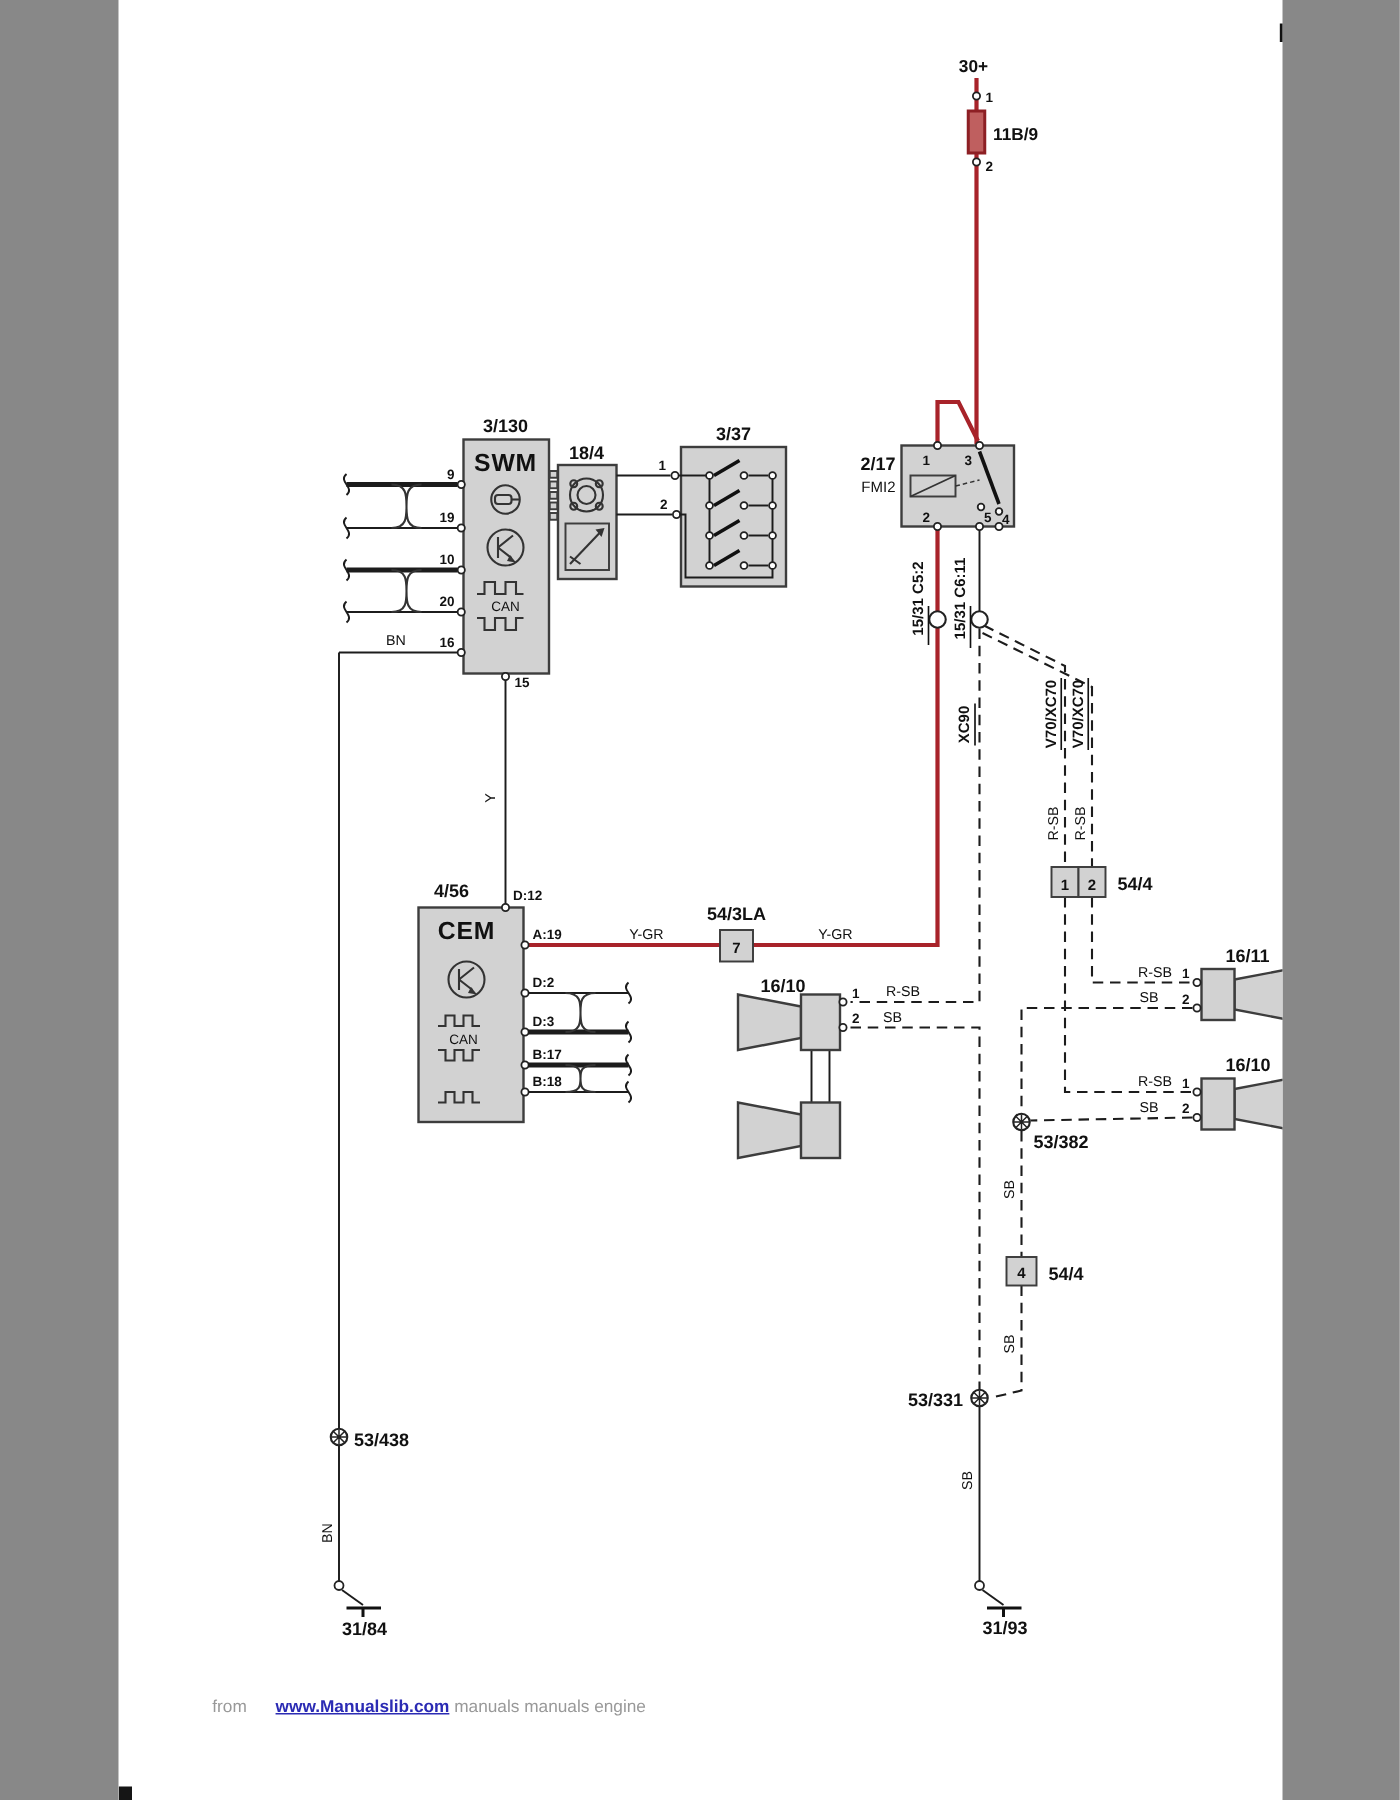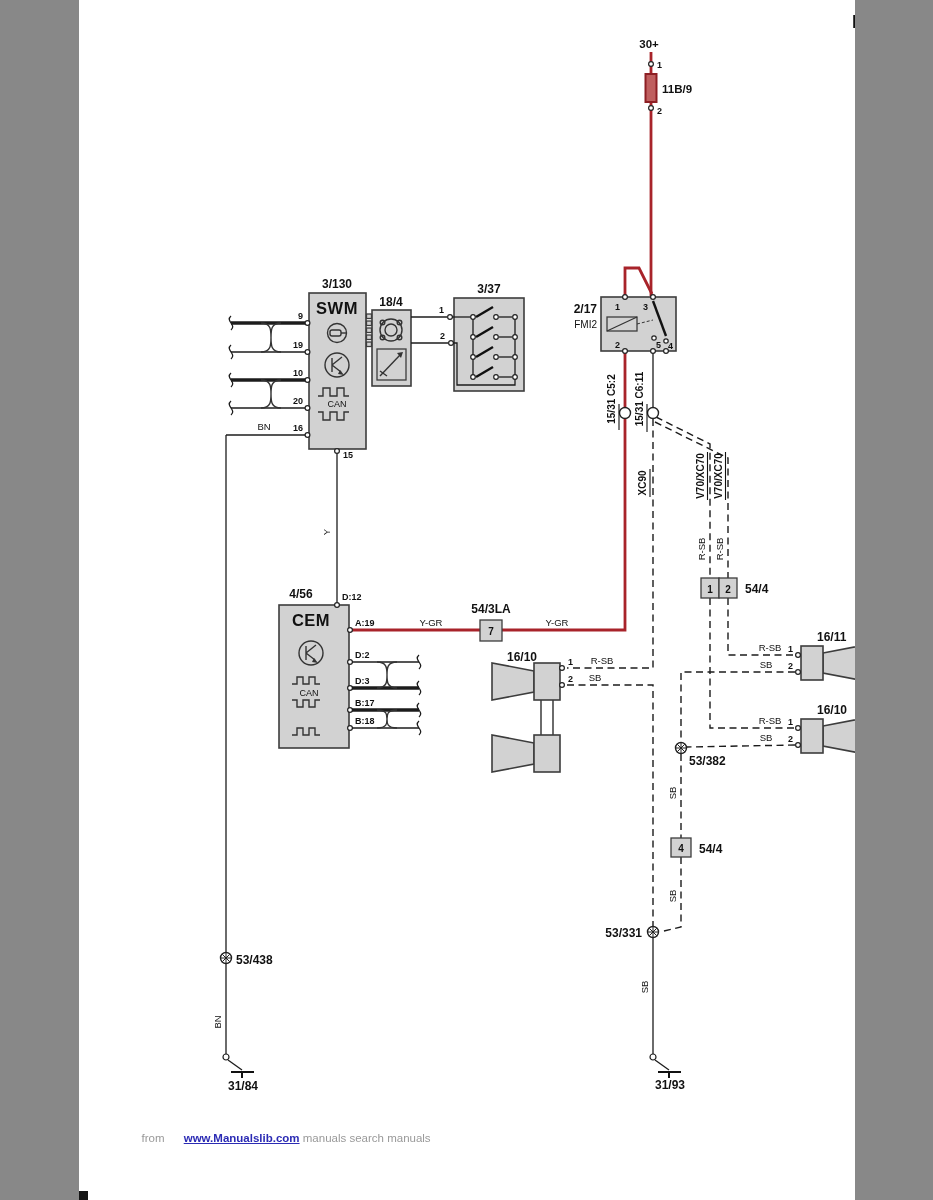--- a/index.html
+++ b/index.html
@@ -385,15 +385,15 @@
   </g>
 
   <text x="805" y="1137" text-anchor="middle" class="t13">83</text>
   <rect x="926" y="0" width="7" height="1200" fill="#ececec"></rect>
   <rect x="0" y="1191" width="9" height="9" fill="#151515"></rect>
 </svg>
 
 <div class="footer">
   <span>from</span>
   <a>www.Manualslib.com</a>
-  <span>manuals search manuals</span>
+  <span>manuals manuals engine</span>
 </div>
 </div>
 
 </body></html>

